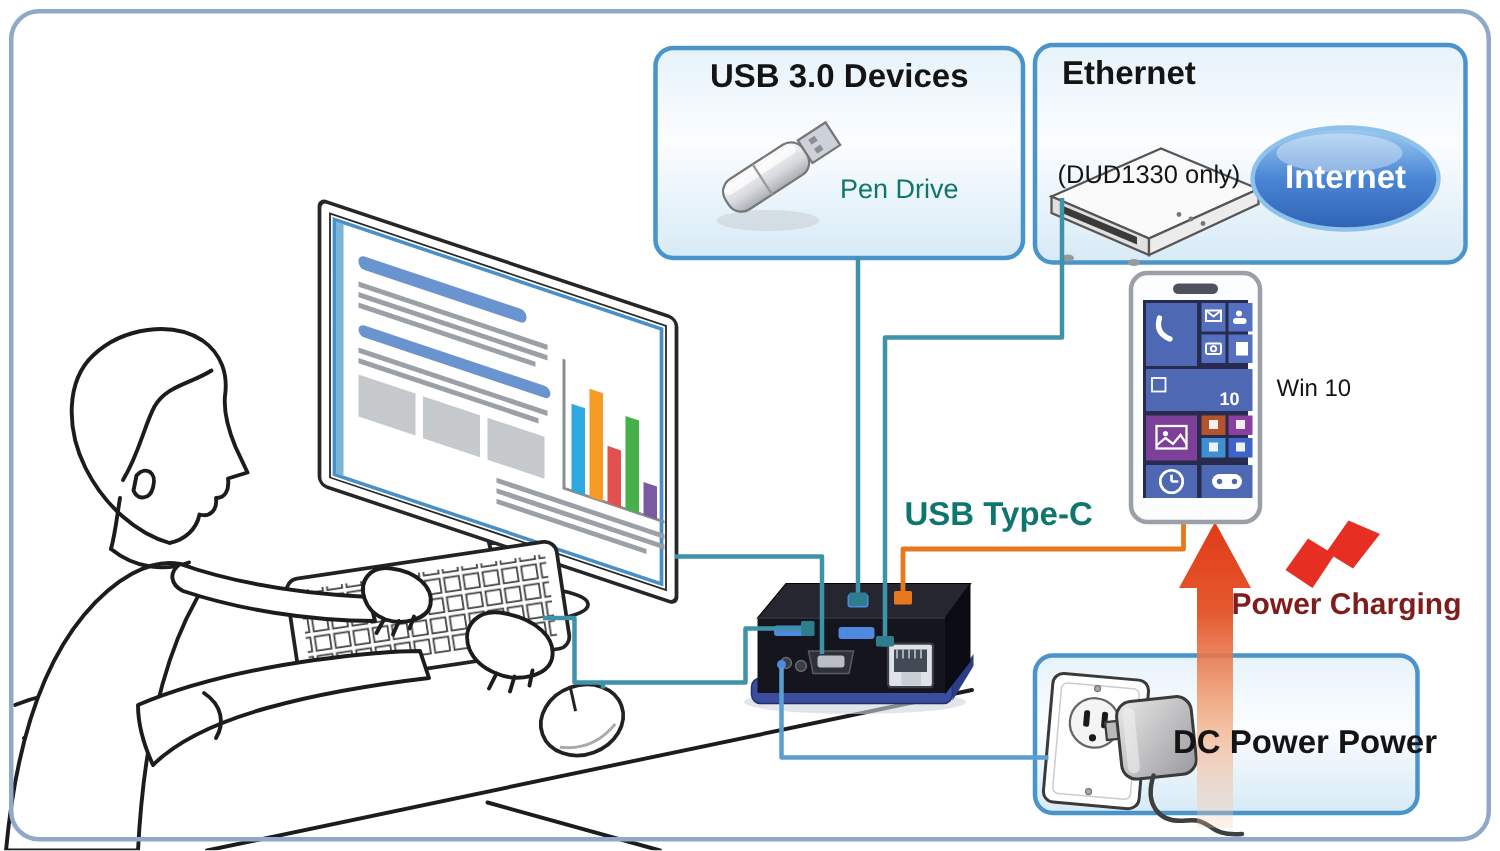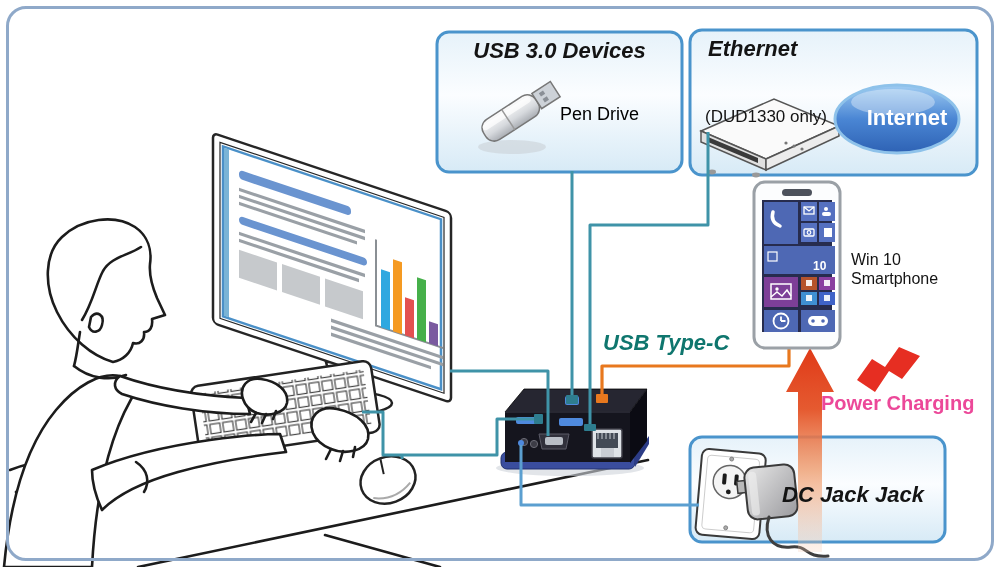--- a/index.html
+++ b/index.html
@@ -2,30 +2,30 @@
 <html><head>
 <meta charset="utf-8">
 <style>
   html,body{margin:0;padding:0;background:#fff;}
   .stage{position:relative;width:1000px;height:567px;background:#ffffff;overflow:hidden;
          font-family:"Liberation Sans",sans-serif;}
   .frame{position:absolute;left:6px;top:6px;right:6px;bottom:6px;border:3px solid #8fa9c9;
          border-radius:20px;pointer-events:none;z-index:4;}
   svg.art{position:absolute;left:0;top:0;z-index:2;}
   svg text{font-family:"Liberation Sans",sans-serif;}
-  .txt{position:absolute;z-index:3;color:#141414;line-height:1.18;white-space:nowrap;}
-  .title{font-weight:bold;font-style:italic;font-size:22px;}
+  .txt{position:absolute;z-index:3;color:#141414;line-height:1.18;white-space:nowrap;text-align:right;}
+  .title{font-weight:bold;font-size:22px;}
   #usbTitle{left:437px;top:38px;width:245px;text-align:center;}
-  #penDrive{left:560px;top:104px;font-size:18px;color:#000000;}
+  #penDrive{left:560px;top:116px;font-size:18px;color:#0f766e;}
   #ethTitle{left:708px;top:36px;}
   #ethSub{left:705px;top:61px;font-size:17px;margin-top:46px;}
-  #internet{left:835px;top:105px;width:144px;text-align:center;font-weight:bold;font-size:22px;color:#ffffff;}
+  #internet{left:835px;top:105px;width:124px;text-align:center;font-weight:bold;font-size:22px;color:#ffffff;}
   #win10{left:851px;top:251px;font-size:16px;}
   #typec{left:603px;top:330px;color:#0f766e;}
-  #powerchg{left:821px;top:392px;font-size:20px;font-weight:600;color:#ec4899;}
+  #powerchg{left:821px;top:392px;font-size:20px;font-weight:600;color:#7f1d1d;}
   #dcTitle{left:782px;top:482px;}
 </style>
 </head>
 <body>
 
 <div class="stage">
   <svg class="art" width="1000" height="567" viewBox="0 0 1000 567">
     <defs>
       <linearGradient id="boxGrad" x1="0" y1="0" x2="0" y2="1">
         <stop offset="0" stop-color="#e6f2fa"></stop>
@@ -272,21 +272,20 @@
 
   <div class="txt title" id="usbTitle">USB 3.0 Devices</div>
   <div class="txt" id="penDrive">Pen Drive</div>
 
   <div class="txt title" id="ethTitle">Ethernet</div>
   <div class="txt" id="ethSub">(DUD1330 only)</div>
   <div class="txt" id="internet">Internet</div>
 
   <div class="txt" id="win10">
     <div>Win 10</div>
-    <div>Smartphone</div>
   </div>
 
   <div class="txt title" id="typec">USB Type-C</div>
   <div class="txt" id="powerchg">Power Charging</div>
-  <div class="txt title" id="dcTitle">DC Jack Jack</div>
+  <div class="txt title" id="dcTitle">DC Power Power</div>
 
   <div class="frame"></div>
 </div>
 
 </body></html>

